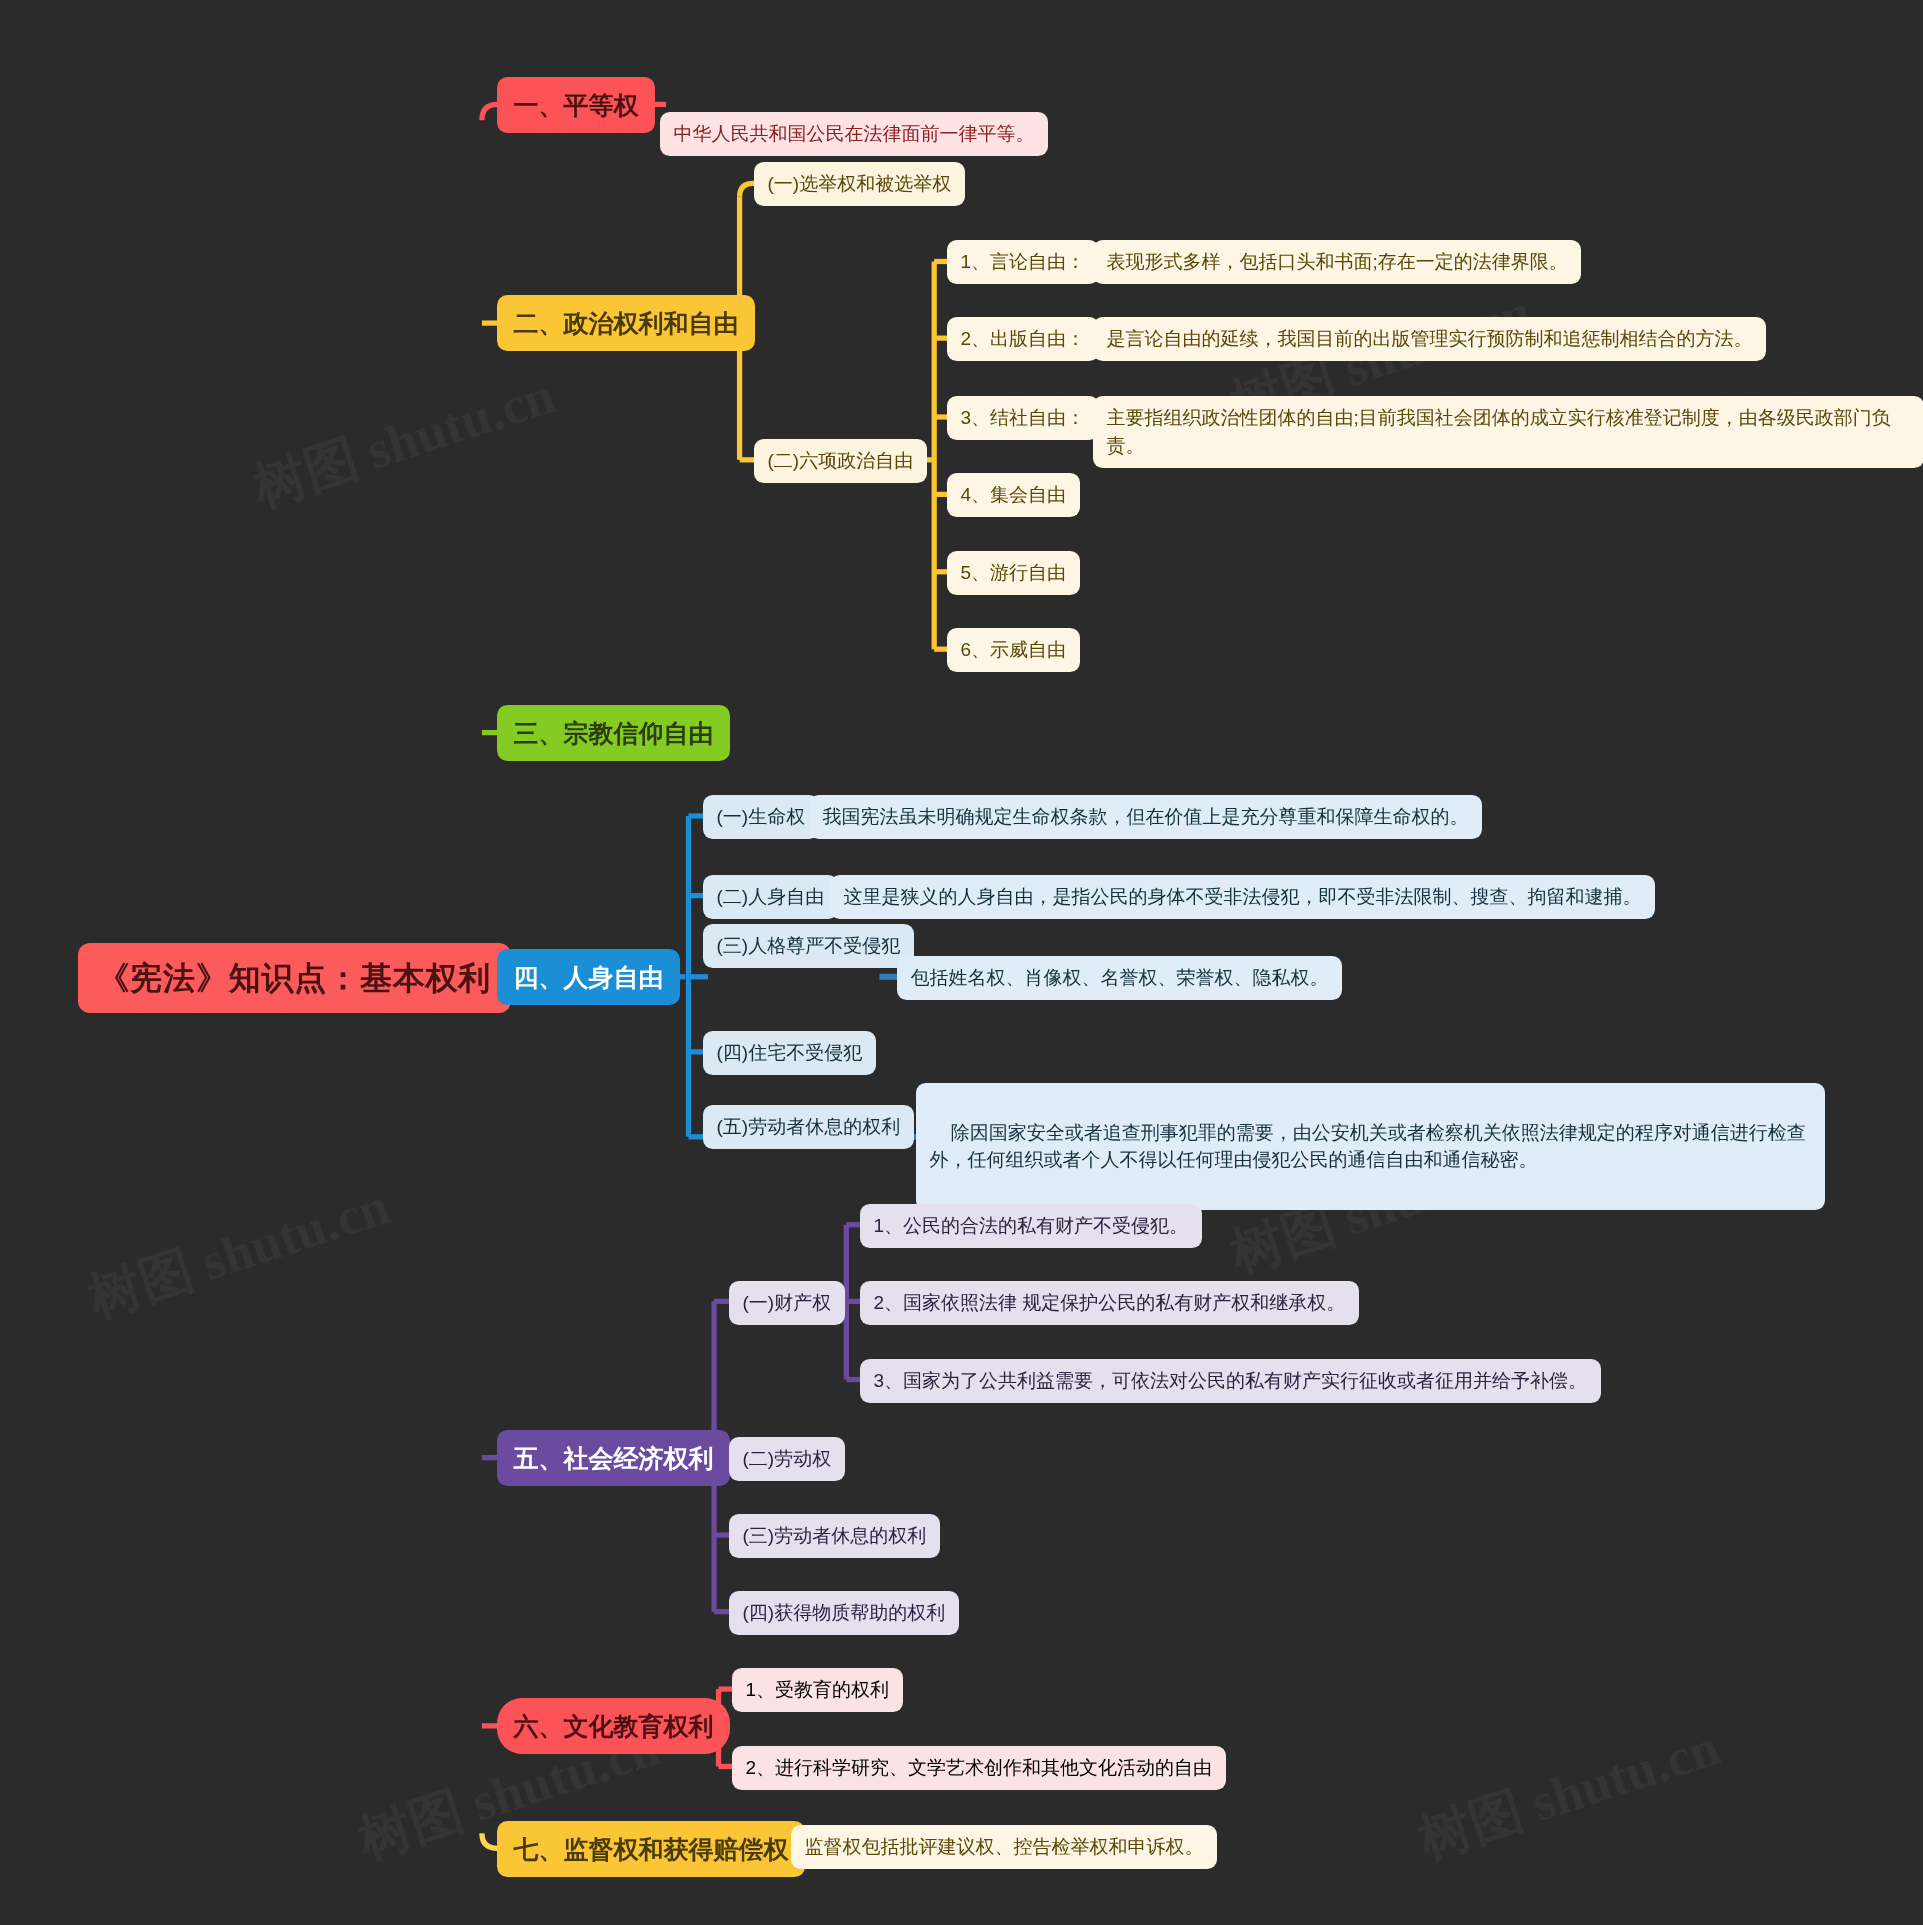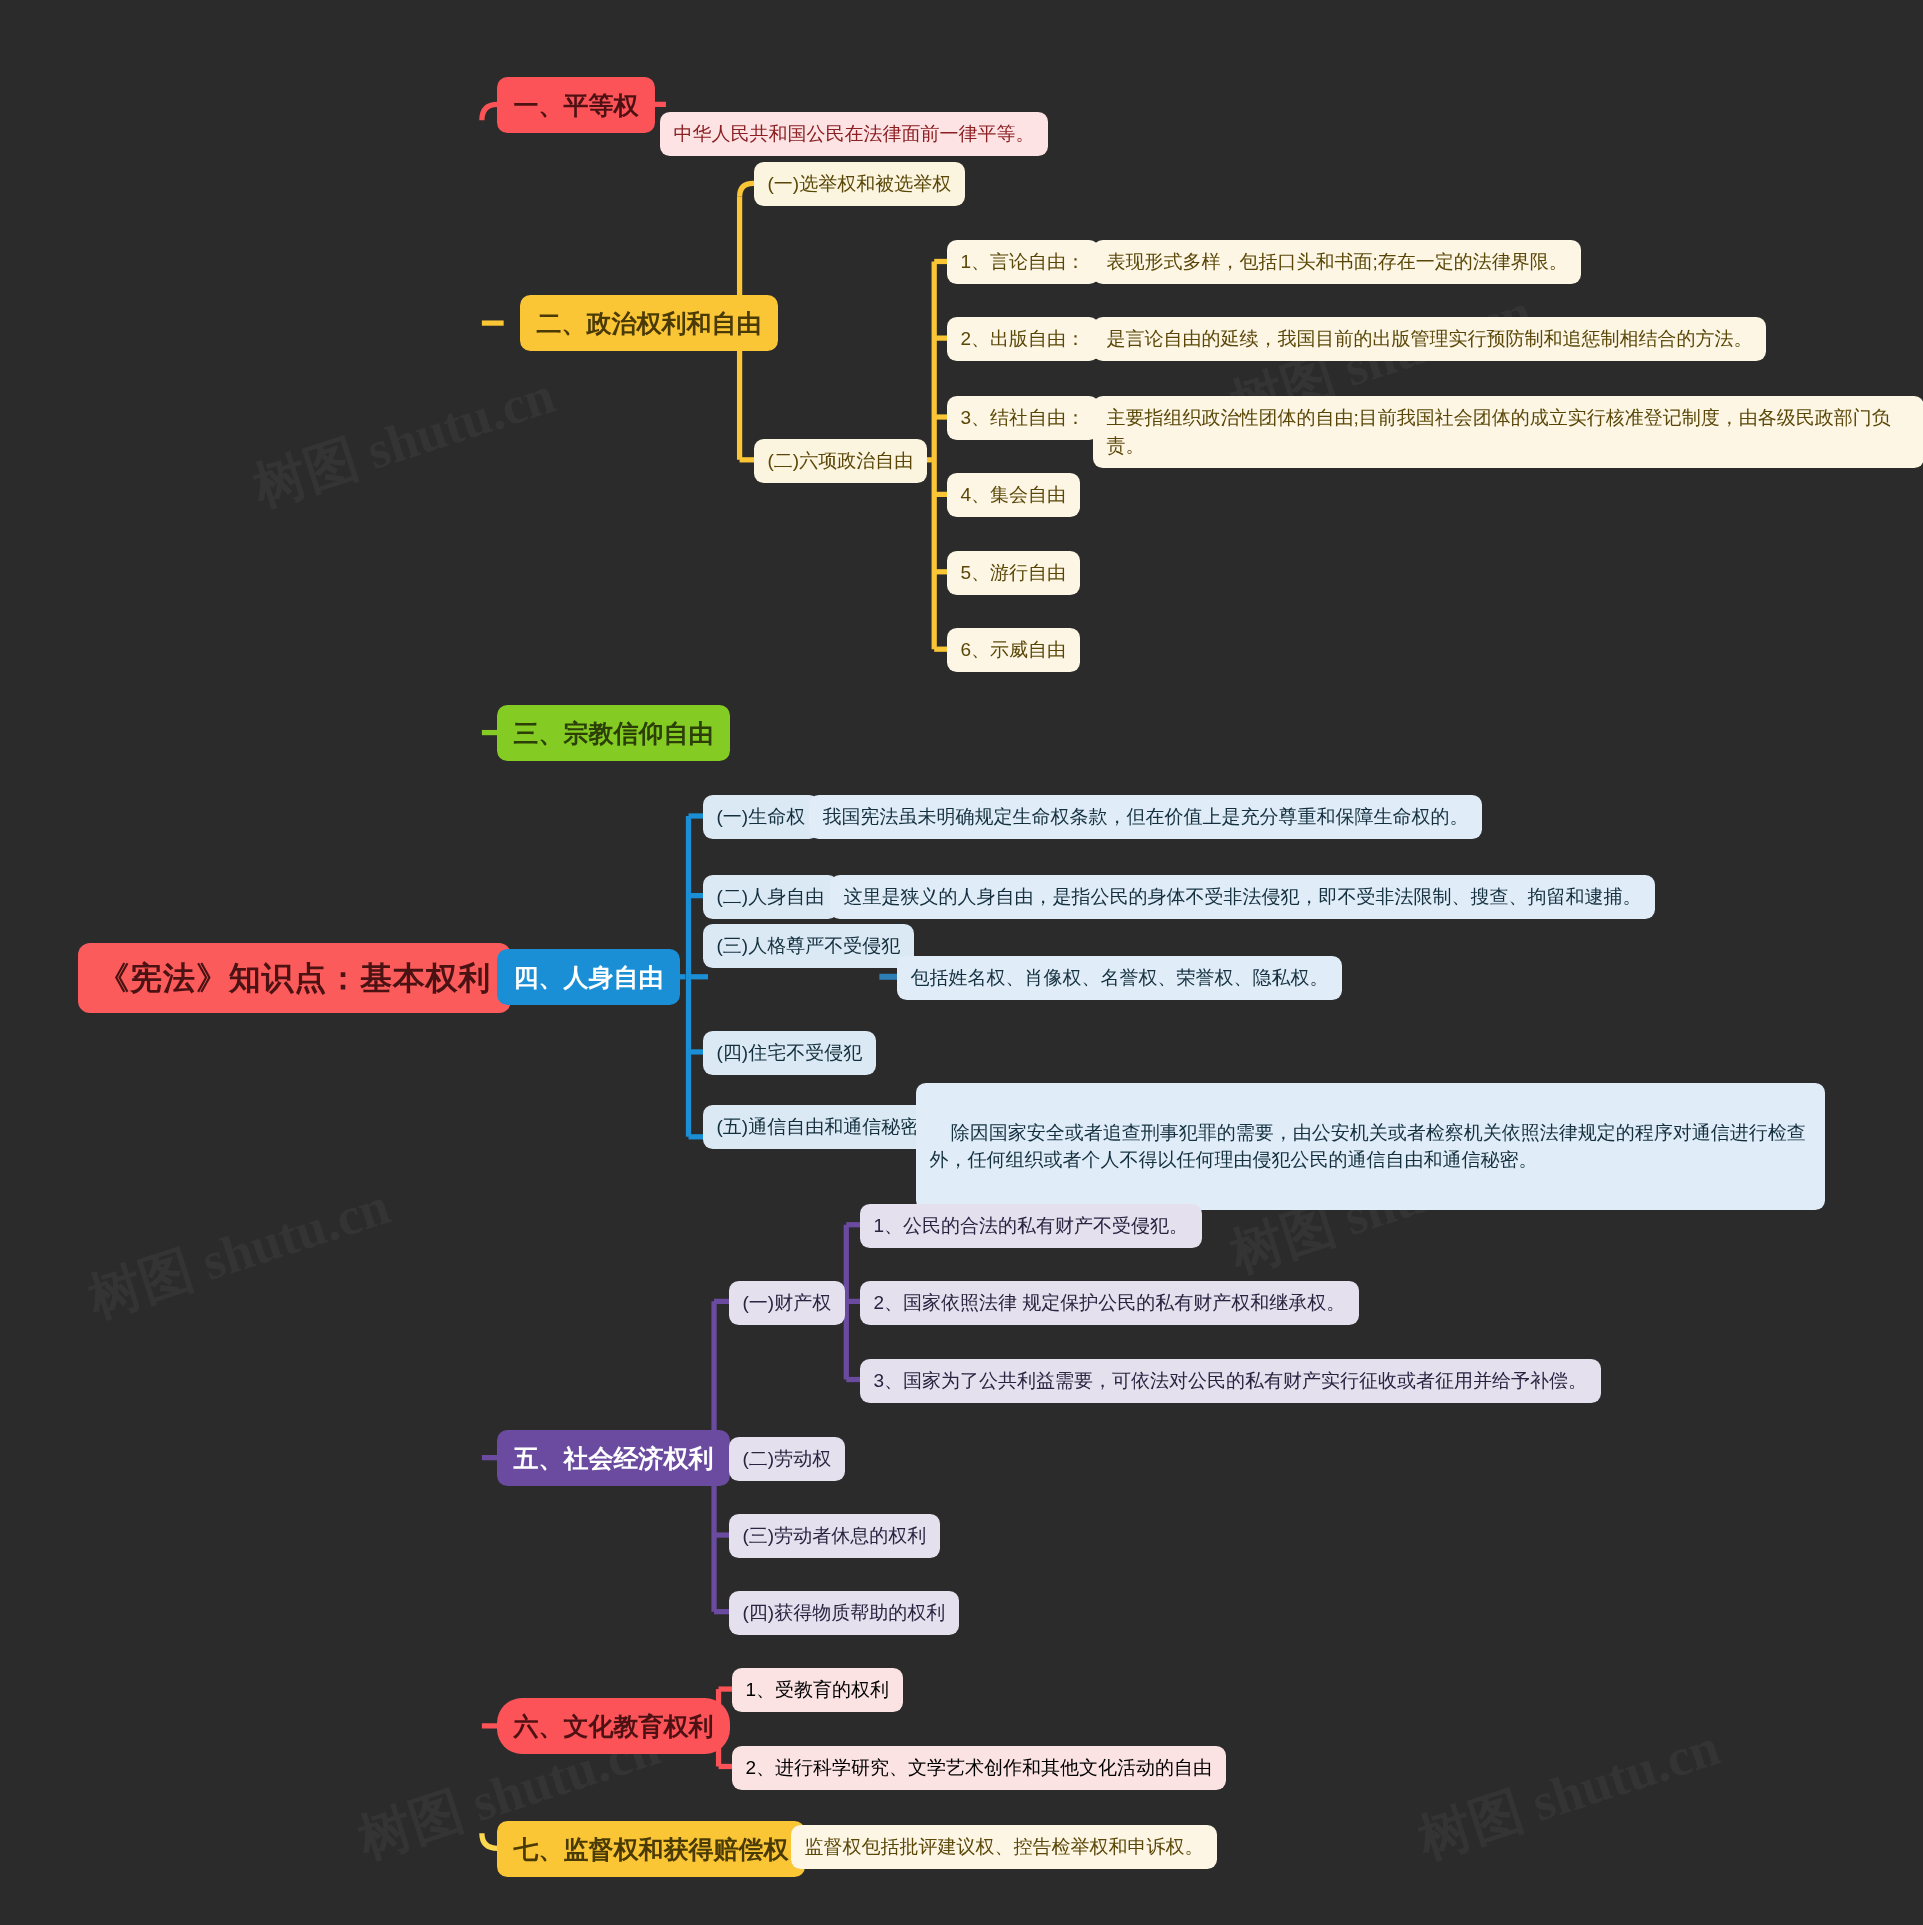--- a/index.html
+++ b/index.html
@@ -155,21 +155,21 @@
     <span>《宪法》知识点：基本权利</span>
   </div>
 
   <div class="node b1 red" style="left:497px;top:77px;">
     <span>一、平等权</span>
   </div>
   <div class="node lf pinkpale" style="left:660px;top:80px;margin-top:32px;">
     <span>中华人民共和国公民在法律面前一律平等。</span>
   </div>
 
-  <div class="node b1 amber" style="left:520px;top:295px;">
+  <div class="node b1 amber" style="left:497px;top:295px;">
     <span>二、政治权利和自由</span>
   </div>
 
   <div class="node lf cream" style="left:754px;top:162px;">
     <span>(一)选举权和被选举权</span>
   </div>
 
   <div class="node lf cream" style="left:754px;top:439px;">
     <span>(二)六项政治自由</span>
   </div>
@@ -232,21 +232,21 @@
   </div>
   <div class="node lf bluepale2" style="left:897px;top:956px;">
     <span>包括姓名权、肖像权、名誉权、荣誉权、隐私权。</span>
   </div>
 
   <div class="node lf bluepale" style="left:703px;top:1031px;">
     <span>(四)住宅不受侵犯</span>
   </div>
 
   <div class="node lf bluepale" style="left:703px;top:1105px;">
-    <span>(五)通信自由和通信秘密</span>
+    <span>(五)劳动者休息的权利</span>
   </div>
   <div class="node lf bluepale2" style="left:916px;top:1083px;width:909px;display:block;">
     <span>除因国家安全或者追查刑事犯罪的需要，由公安机关或者检察机关依照法律规定的程序对通信进行检查外，任何组织或者个人不得以任何理由侵犯公民的通信自由和通信秘密。</span>
   </div>
 
   <div class="node b1 purple" style="left:497px;top:1430px;">
     <span>五、社会经济权利</span>
   </div>
 
   <div class="node lf lav" style="left:729px;top:1281px;">

